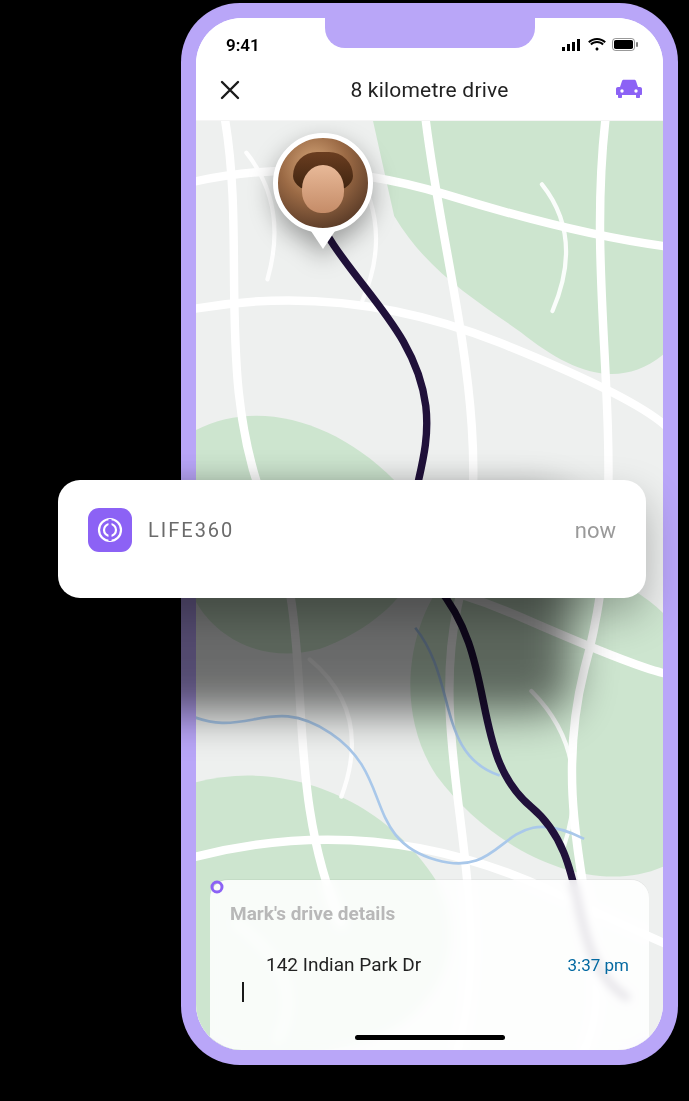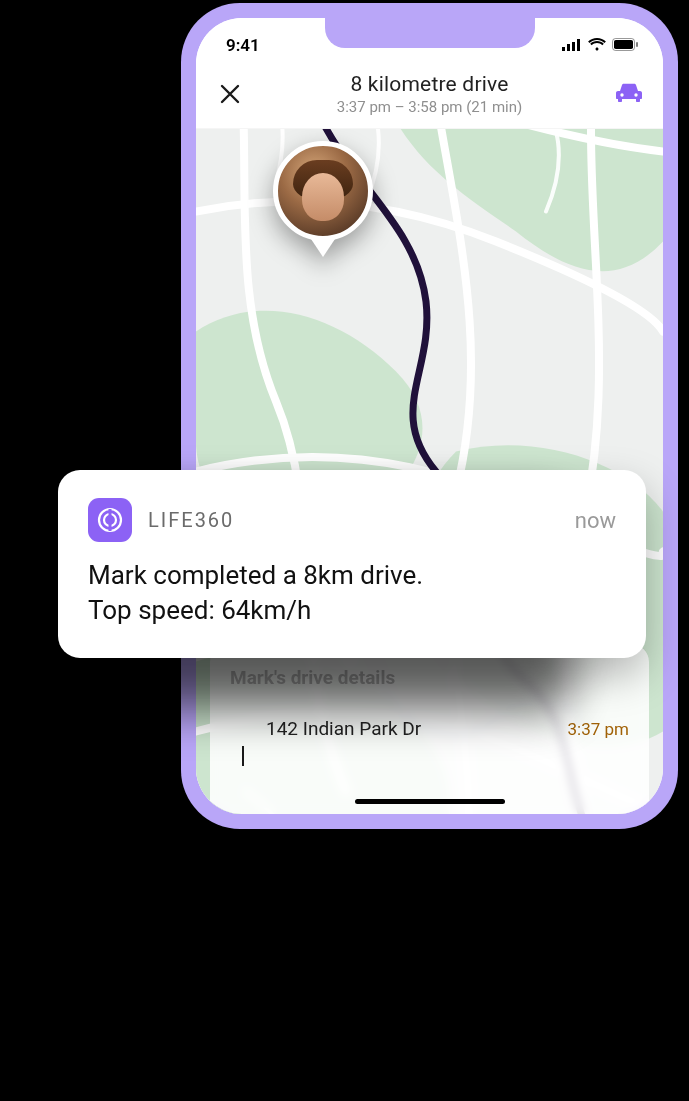--- a/index.html
+++ b/index.html
@@ -11,21 +11,21 @@
     position: relative;
     overflow: hidden;
   }
 
   
   .phone {
     position: absolute;
     top: 4px;
     left: 182px;
     width: 495px;
-    height: 824px;
+    height: 1060px;
     border-radius: 58px;
     background: #B9A6F8;
     padding: 14px;
     box-shadow: 0 0 0 1px #B9A6F8;
   }
   .screen {
     width: 100%;
     height: 100%;
     background: #fff;
     border-radius: 46px;
@@ -154,41 +154,41 @@
     font-weight:700;
     font-size:19px;
     margin-bottom: 22px;
   }
   .stop-row {
     display:flex; align-items:center;
     padding: 6px 0;
   }
   .stop-icon { width:26px; display:flex; justify-content:center; }
   .stop-label { flex:1; font-size:19px; color:#222; margin-left:10px; }
-  .stop-time  { font-size:17px; color:#a16207; }
+  .stop-time  { font-size:17px; color:#0369a1; }
   .stop-connector{
     width:2px;height:20px;background:#1a1a1a;margin-left:12px;
   }
 
   
   .notif-shadow {
     position:absolute;
     top: 498px;
     left: 12px;
     width: 560px;
     height: 215px;
     background: #000;
     filter: blur(22px);
     opacity: 0.55;
     border-radius: 28px;
     z-index: 40;
   }
   .notif {
     position:absolute;
-    top: 470px;
+    top: 480px;
     left: 58px;
     width: 588px;
     background:#fff;
     border-radius: 22px;
     padding: 28px 30px 30px 30px;
     z-index: 50;
     box-shadow: 0 18px 40px rgba(0,0,0,0.28);
   }
   .notif-head {
     display:flex; align-items:center; margin-bottom:16px;
@@ -241,21 +241,20 @@
     </div>
 
     <div class="header">
       <div class="close-btn">
         <svg width="20" height="20" viewBox="0 0 20 20">
             <path d="M2 2 L18 18 M18 2 L2 18" stroke="#1a1a1a" stroke-width="2.4" stroke-linecap="round"></path>
           </svg>
       </div>
       <div class="header-mid">
         <div class="header-title">8 kilometre drive</div>
-        <div class="header-sub">3:37 pm – 3:58 pm (21 min)</div>
       </div>
       <div class="car-icon">
         <svg width="28" height="22" viewBox="0 0 28 22">
             <path d="M5 8 L7 2 C7.3 1.2 8 .7 8.8.7 H19.2 C20 .7 20.7 1.2 21 2 L23 8 H25 C26.1 8 27 8.9 27 10 V15 C27 15.6 26.6 16 26 16 H25 V18 C25 18.6 24.6 19 24 19 H22 C21.4 19 21 18.6 21 18 V16 H7 V18 C7 18.6 6.6 19 6 19 H4 C3.4 19 3 18.6 3 18 V16 H2 C1.4 16 1 15.6 1 15 V10 C1 8.9 1.9 8 3 8 H5 Z" fill="#8C62F5"></path>
             <circle cx="7" cy="12" r="1.7" fill="#fff"></circle>
             <circle cx="21" cy="12" r="1.7" fill="#fff"></circle>
           </svg>
       </div>
     </div>
 
@@ -326,17 +325,13 @@
     <div class="notif-app-icon">
       <svg width="26" height="26" viewBox="0 0 26 26">
           <circle cx="13" cy="13" r="11" fill="none" stroke="#fff" stroke-width="2.2"></circle>
           <circle cx="13" cy="13" r="6" fill="none" stroke="#fff" stroke-width="2.2"></circle>
           <path d="M13 2 V24" stroke="#8C62F5" stroke-width="3"></path>
         </svg>
     </div>
     <span class="notif-app-name">LIFE360</span>
     <span class="notif-time">now</span>
   </div>
-  <div class="notif-body">
-    <div>Mark completed a 8km drive.</div>
-    <div>Top speed: 64km/h</div>
-  </div>
 </div>
 
 </body></html>

